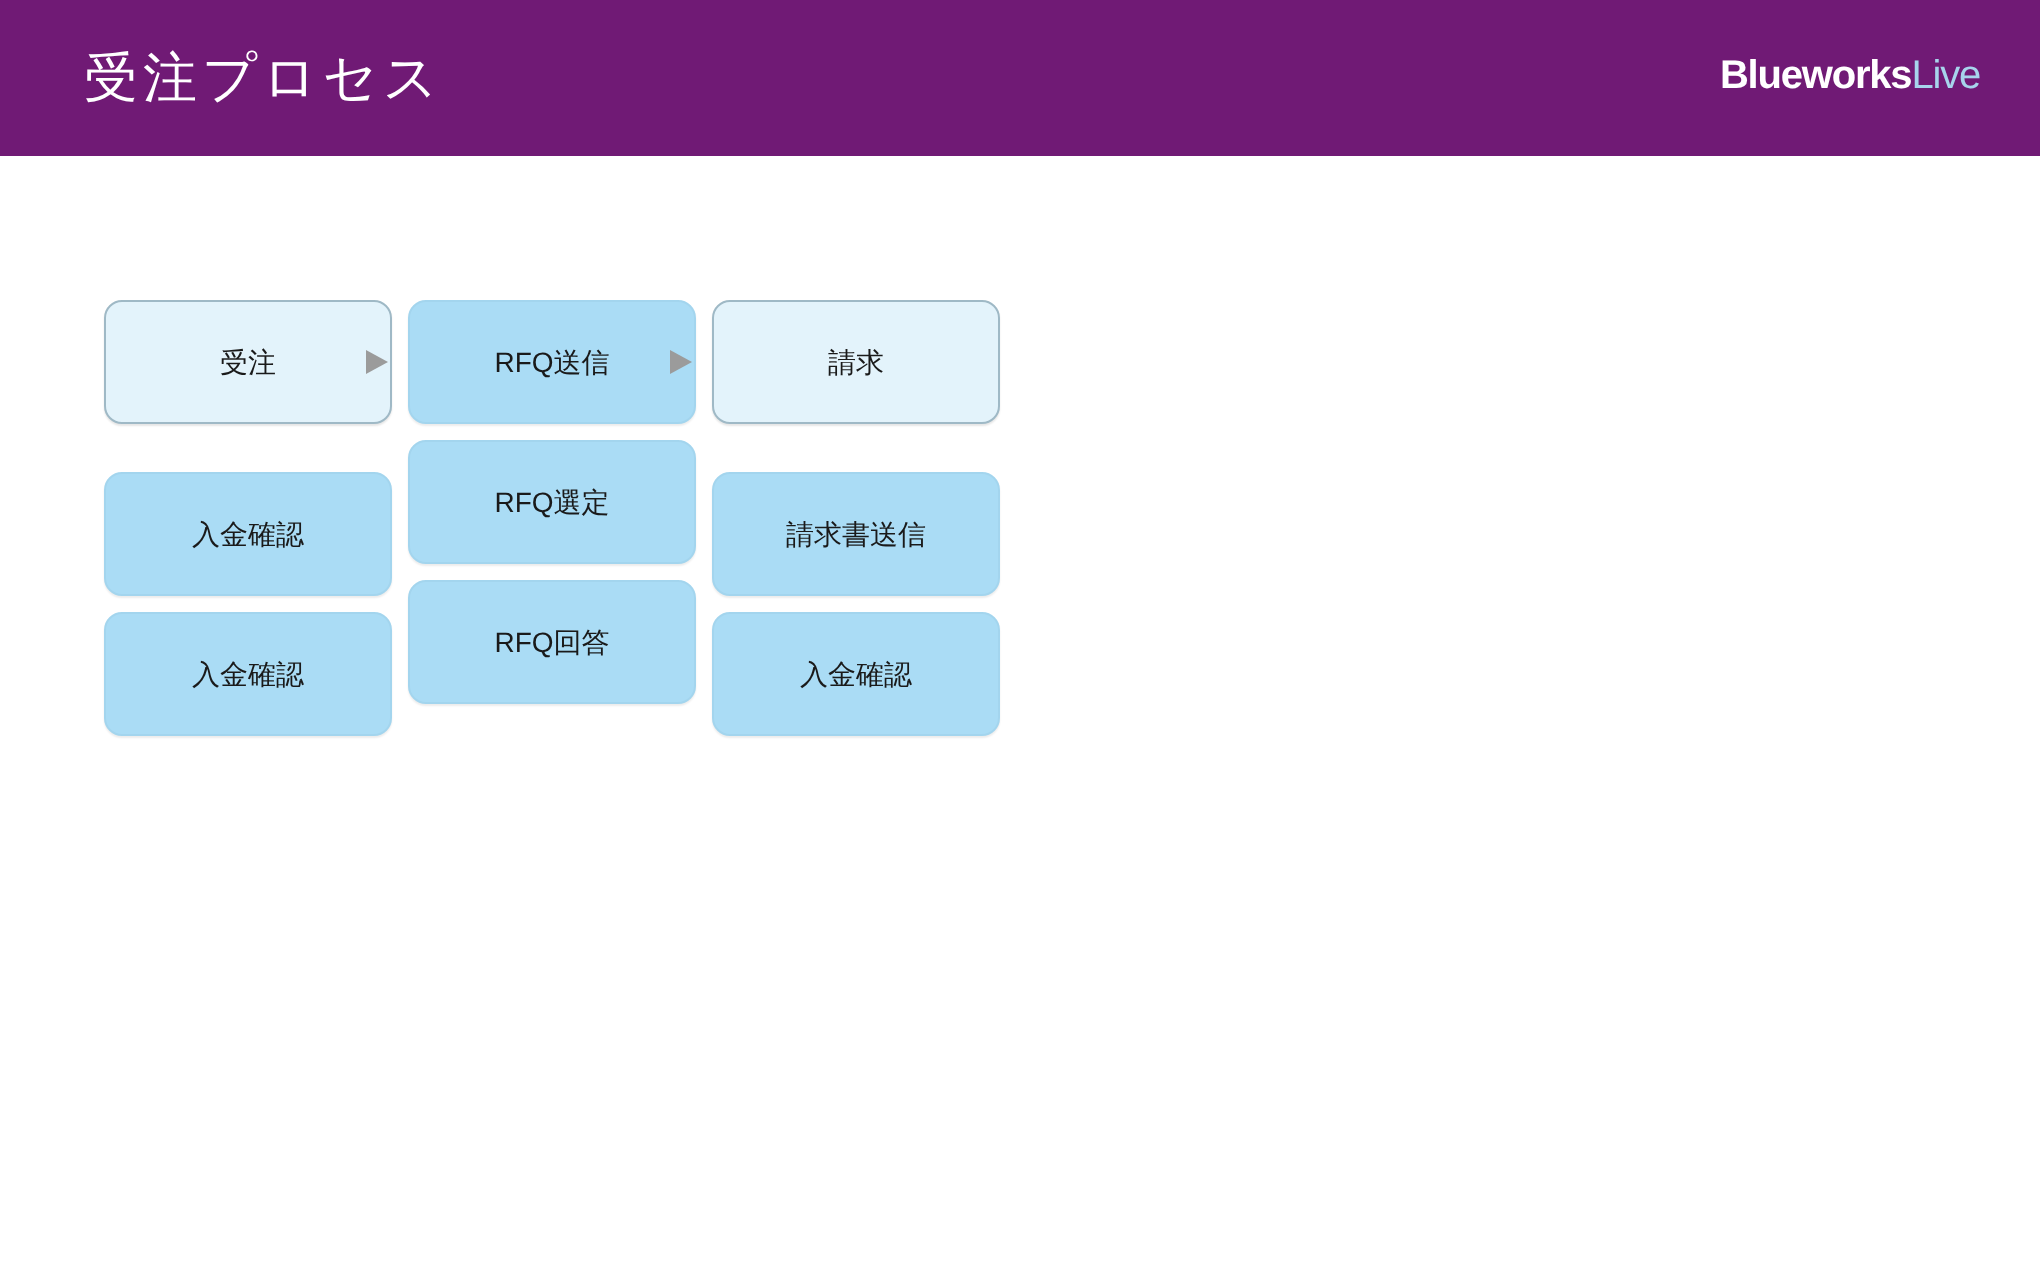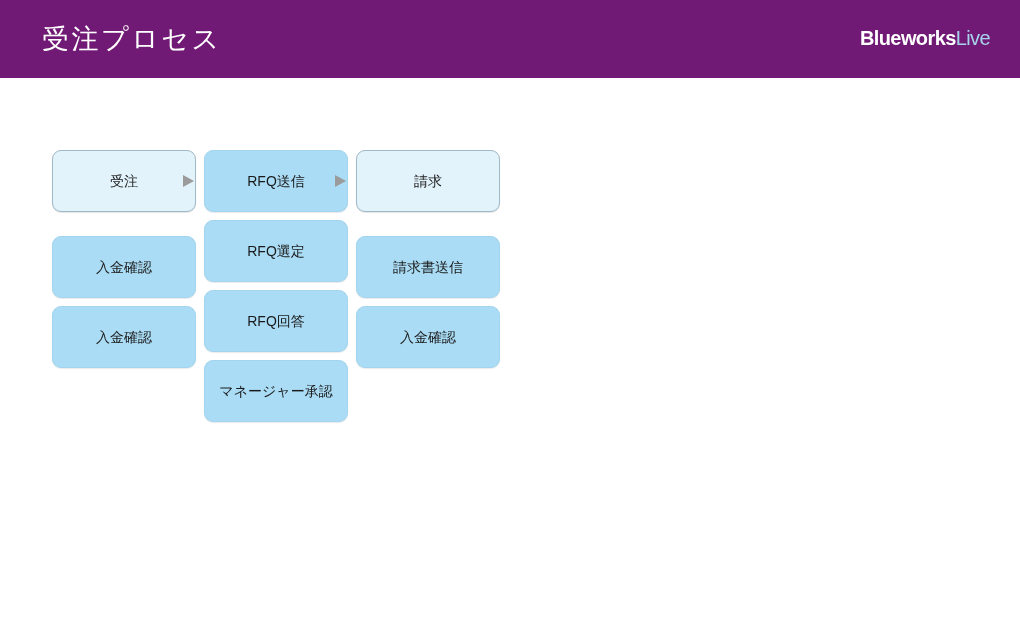--- a/index.html
+++ b/index.html
@@ -162,21 +162,20 @@
         <div class="arrow"></div>
         <div class="box activity">入金確認</div>
         <div class="box activity">入金確認</div>
       </div>
 
       <div class="column">
         <div class="arrow"></div>
         <div class="box activity">RFQ送信</div>
         <div class="box activity">RFQ選定</div>
         <div class="box activity">RFQ回答</div>
-        <div class="box activity">マネージャー承認</div>
       </div>
 
 
       <div class="column">
         <div class="box milestone">請求</div>
         <div class="box activity">請求書送信</div>
         <div class="box activity">入金確認</div>
       </div>
 
     </div>

